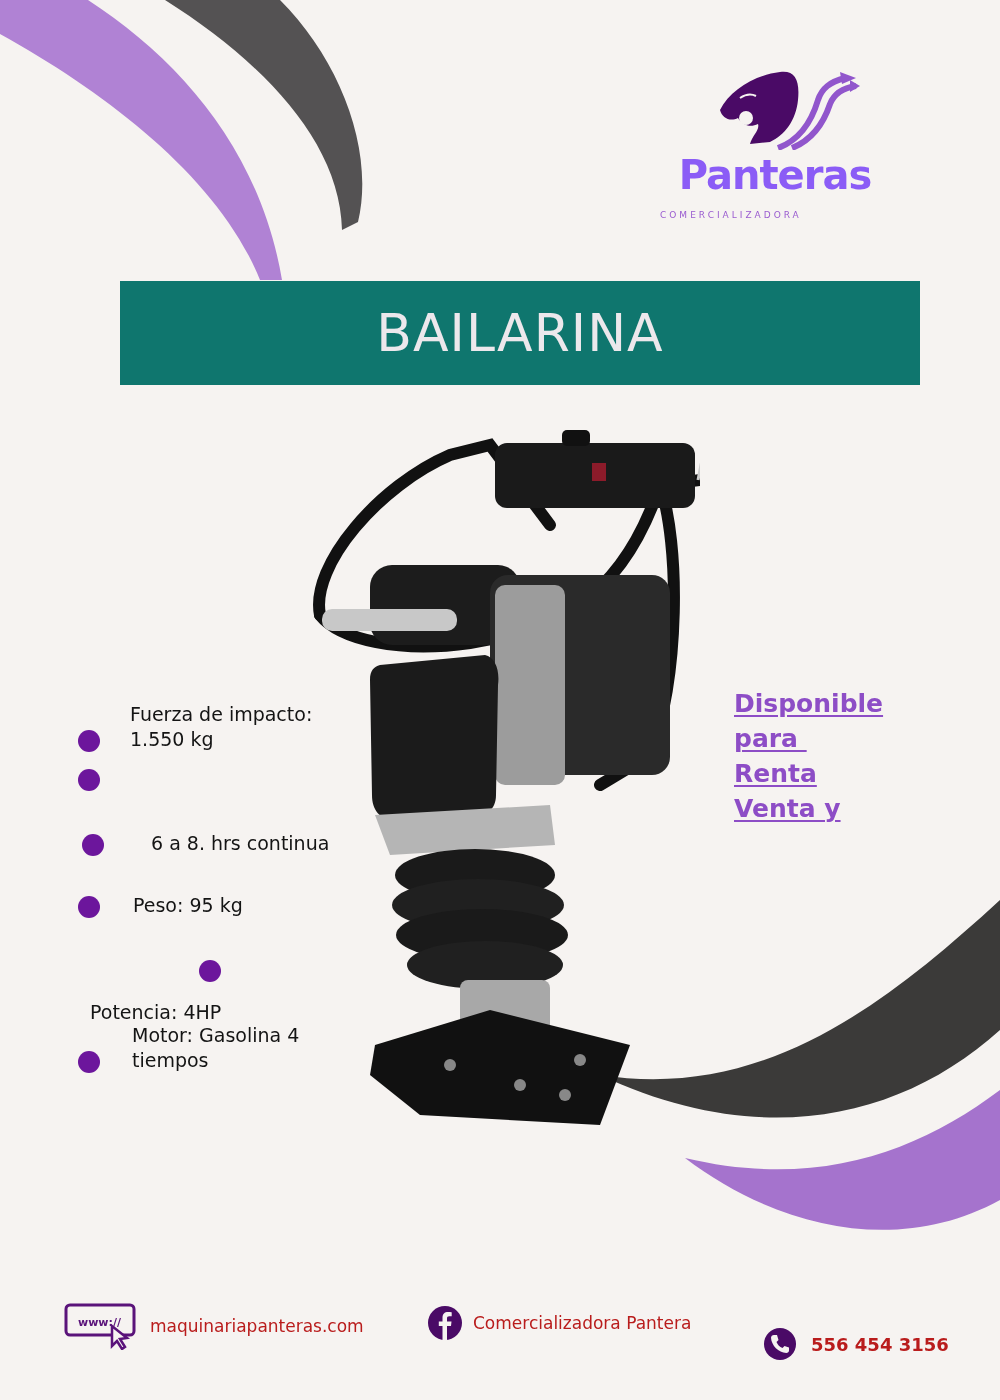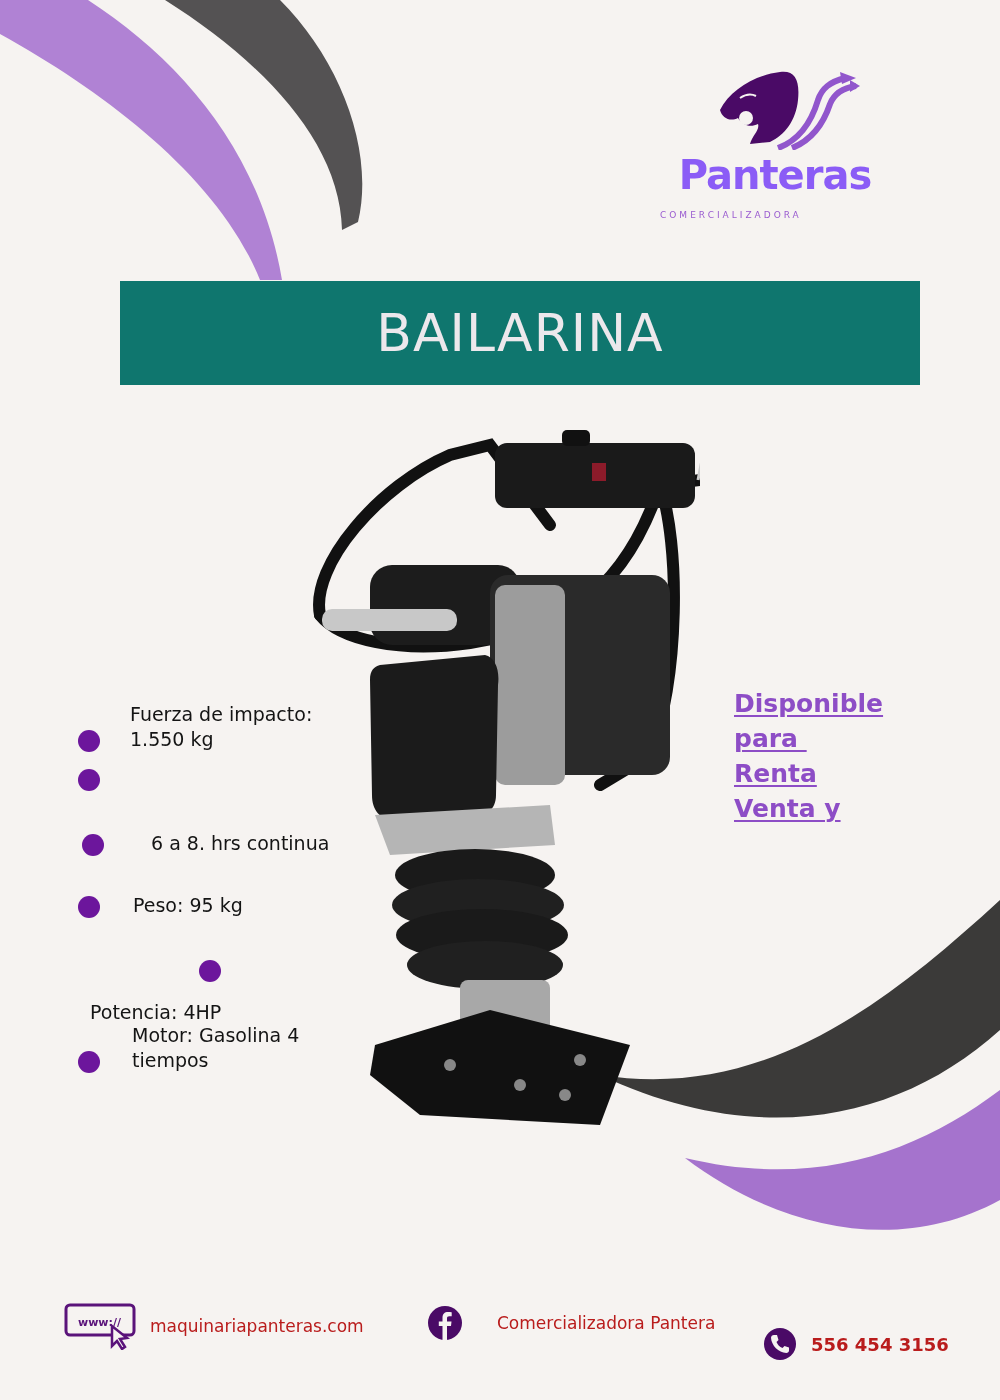--- a/index.html
+++ b/index.html
@@ -164,21 +164,21 @@
 
 <div class="abs footer-item" style="left:64px; top:1302px;">
   <svg width="74" height="48" viewBox="0 0 74 48">
     <rect x="2" y="3" width="68" height="30" rx="4" fill="none" stroke="#5a137a" stroke-width="3"></rect>
     <text x="14" y="24" font-family="DejaVu Sans, sans-serif" font-weight="bold" font-size="11" fill="#5a137a">www://</text>
     <path d="M48,24 L48,44 L53,39 L58,47 L61,45 L56,37 L63,36 Z" fill="#f6f3f1" stroke="#5a137a" stroke-width="2.5"></path>
   </svg>
   <span class="footer-text" style="margin-left:12px;">maquinariapanteras.com</span>
 </div>
 
-<div class="abs footer-item" style="left:427px; top:1305px;gap:24px;">
+<div class="abs footer-item" style="left:427px; top:1305px;">
   <svg width="36" height="36" viewBox="0 0 36 36">
     <circle cx="18" cy="18" r="17" fill="#4a0a66"></circle>
     <path d="M20,35 L20,21 L24,21 L24.5,16.5 L20,16.5 L20,13.5 C20,12 20.6,11.2 22.3,11.2 L24.7,11.2 L24.7,7.2 C24,7.1 22.6,7 21,7 C17.6,7 15.5,9 15.5,12.8 L15.5,16.5 L11.8,16.5 L11.8,21 L15.5,21 L15.5,35 Z" fill="#f6f3f1"></path>
   </svg>
   <span class="footer-text" style="margin-left:10px;">Comercializadora Pantera</span>
 </div>
 
 <div class="abs footer-item" style="left:763px; top:1305px;margin-top:22px;">
   <svg width="34" height="34" viewBox="0 0 34 34">
     <circle cx="17" cy="17" r="16" fill="#4a0a66"></circle>

